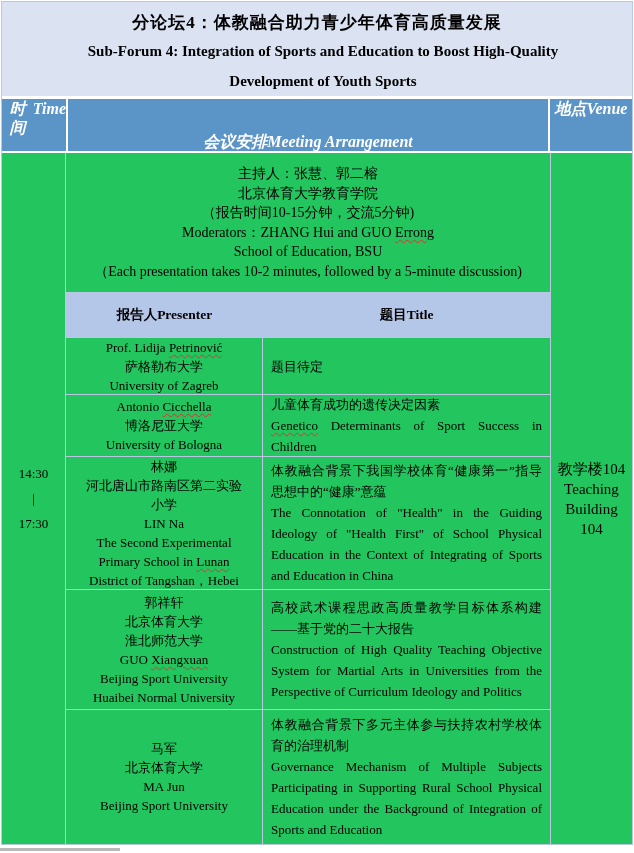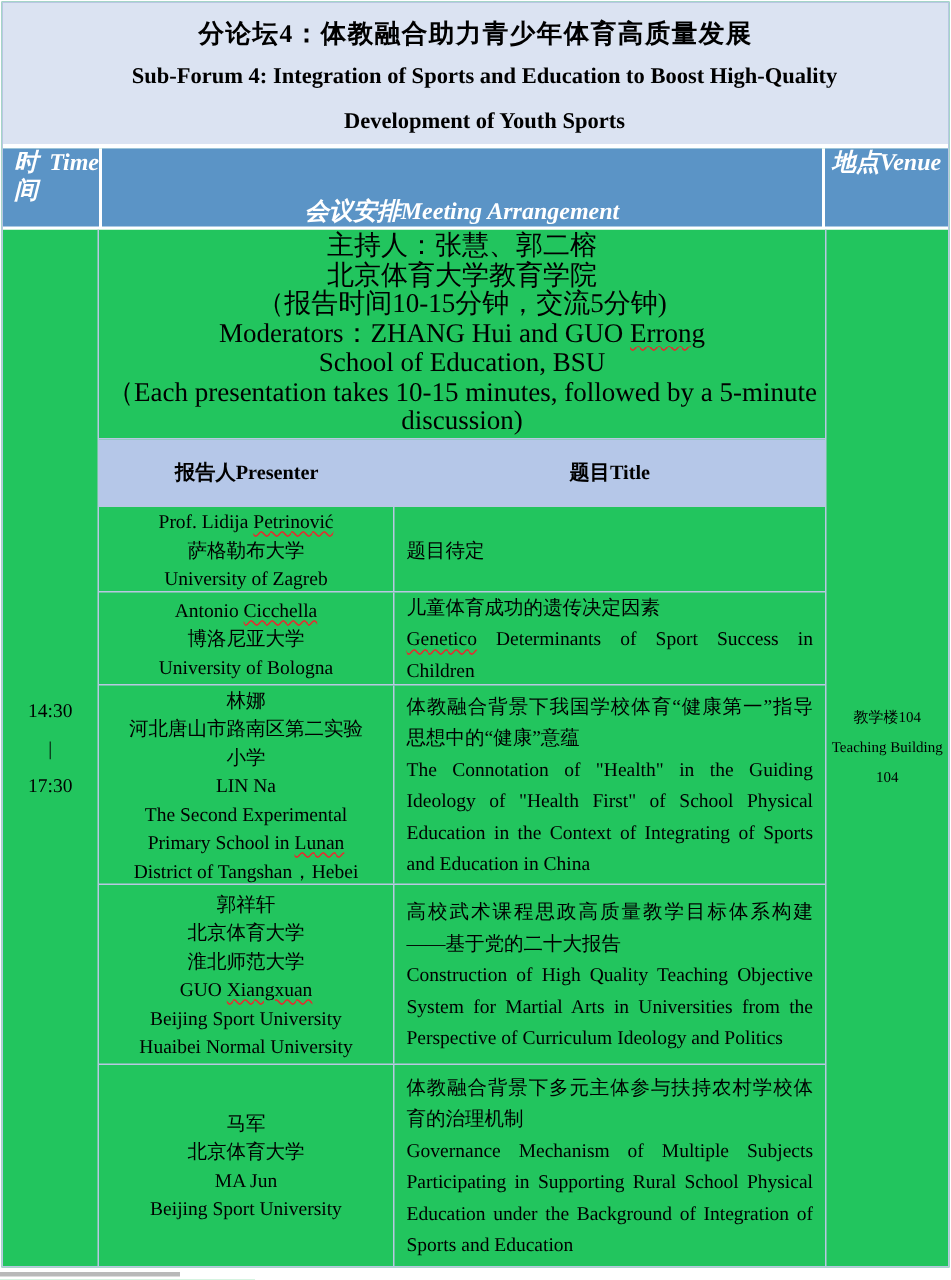--- a/index.html
+++ b/index.html
@@ -49,27 +49,27 @@
   
   .bodyrow { flex: 1; display: flex; }
   .time-col {
     width: 64px; border-right: 1px solid #b9c7e2;
     display: flex; flex-direction: column; justify-content: center; align-items: center;
     font-size: 13px; line-height: 25px;
   }
   .venue-col {
     width: 82px; border-left: 1px solid #b9c7e2;
     display: flex; flex-direction: column; justify-content: center;
-    text-align: center; font-size: 10px; line-height: 20px; padding: 0 3px;
+    text-align: center; font-size: 15px; line-height: 20px; padding: 0 3px;
   }
   .mid-col { flex: 1; display: flex; flex-direction: column; }
   .mod-block {
     height: 140px; border-bottom: 1px solid #b9c7e2;
     display: flex; flex-direction: column; justify-content: center;
-    text-align: center; font-size: 18px; line-height: 19.5px;
+    text-align: center; font-size: 14px; line-height: 19.5px;
   }
   .subhdr {
     height: 45px; background: #b5c7e8; border-bottom: 1px solid #b9c7e2;
     display: flex; font-weight: bold; font-size: 13.5px;
   }
   .subhdr .plabel { width: 197px; display: flex; align-items: center; justify-content: center; }
   .subhdr .tlabel { flex: 1; display: flex; align-items: center; justify-content: center; }
   .prow { display: flex; border-bottom: 1px solid #b9c7e2; }
   .prow:last-child { border-bottom: none; }
   .r1 { height: 57px; } .r2 { height: 62px; } .r3 { height: 133px; } .r4 { height: 120px; }
@@ -133,21 +133,21 @@
       </div>
 
       <div class="mid-col">
 
         <div class="mod-block">
           <div>主持人：张慧、郭二榕</div>
           <div>北京体育大学教育学院</div>
           <div>（报告时间10-15分钟，交流5分钟)</div>
           <div><span>Moderators：ZHANG Hui and GUO </span><span class="squiggle">Errong</span></div>
           <div>School of Education, BSU</div>
-          <div>（Each presentation takes 10-15 minutes, followed by a 5-minute discussion)</div>
+          <div>（Each presentation takes 10-2 minutes, followed by a 5-minute discussion)</div>
         </div>
 
         <div class="subhdr">
           <div class="plabel">报告人Presenter</div>
           <div class="tlabel">题目Title</div>
         </div>
 
         <div class="prow r1">
           <div class="pcell">
             <div><span>Prof. Lidija </span><span class="squiggle">Petrinović</span></div>

